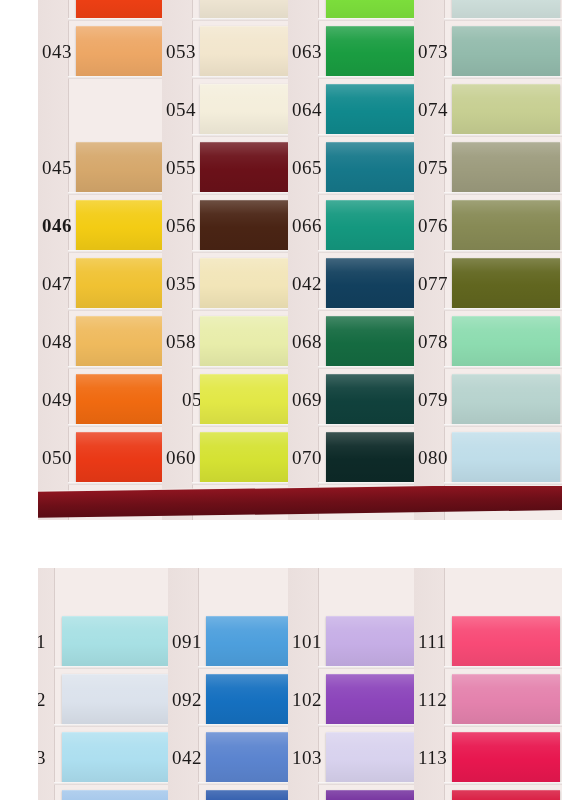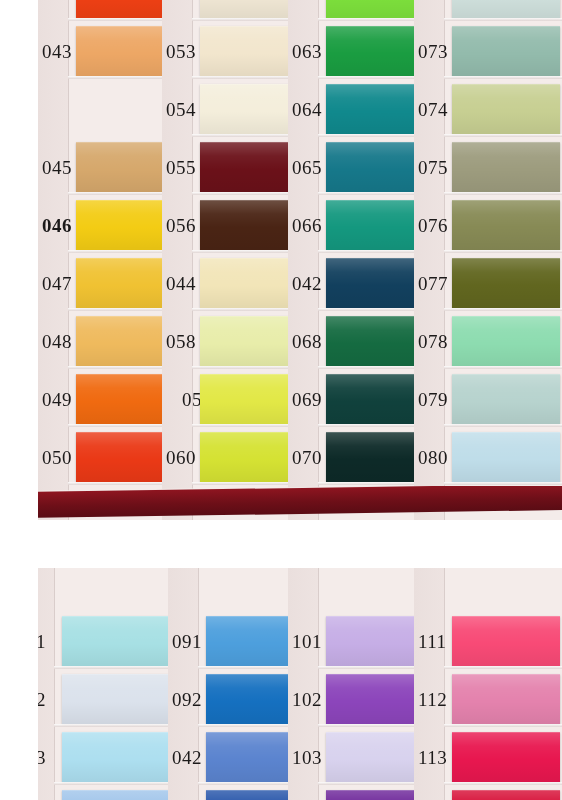--- a/index.html
+++ b/index.html
@@ -165,21 +165,21 @@
             <div class="label" style="left: 4px;">055</div>
             <div class="swatch" title="055" style="left: 38px; width: 108px; height: 50px; background: rgb(107, 17, 25);"></div>
             <div class="slot-line" style="top: 54px; left: 30px; width: 130px;"></div>
           </div>
           <div class="row" style="top: 196px; height: 58px;">
             <div class="label" style="left: 4px;">056</div>
             <div class="swatch" title="056" style="left: 38px; width: 108px; height: 50px; background: rgb(74, 36, 20);"></div>
             <div class="slot-line" style="top: 54px; left: 30px; width: 130px;"></div>
           </div>
           <div class="row" style="top: 254px; height: 58px;">
-            <div class="label" style="left: 4px;">044</div>
+            <div class="label" style="left: 4px;">035</div>
             <div class="swatch" title="057" style="left: 38px; width: 108px; height: 50px; background: rgb(242, 229, 184);"></div>
             <div class="slot-line" style="top: 54px; left: 30px; width: 130px;"></div>
           </div>
           <div class="row" style="top: 312px; height: 58px;">
             <div class="label" style="left: 4px;">058</div>
             <div class="swatch" title="058" style="left: 38px; width: 108px; height: 50px; background: rgb(232, 237, 170);"></div>
             <div class="slot-line" style="top: 54px; left: 30px; width: 130px;"></div>
           </div>
           <div class="row" style="top: 370px; height: 58px;">
             <div class="label" style="left: 4px; margin-left: 16px;">059</div>

